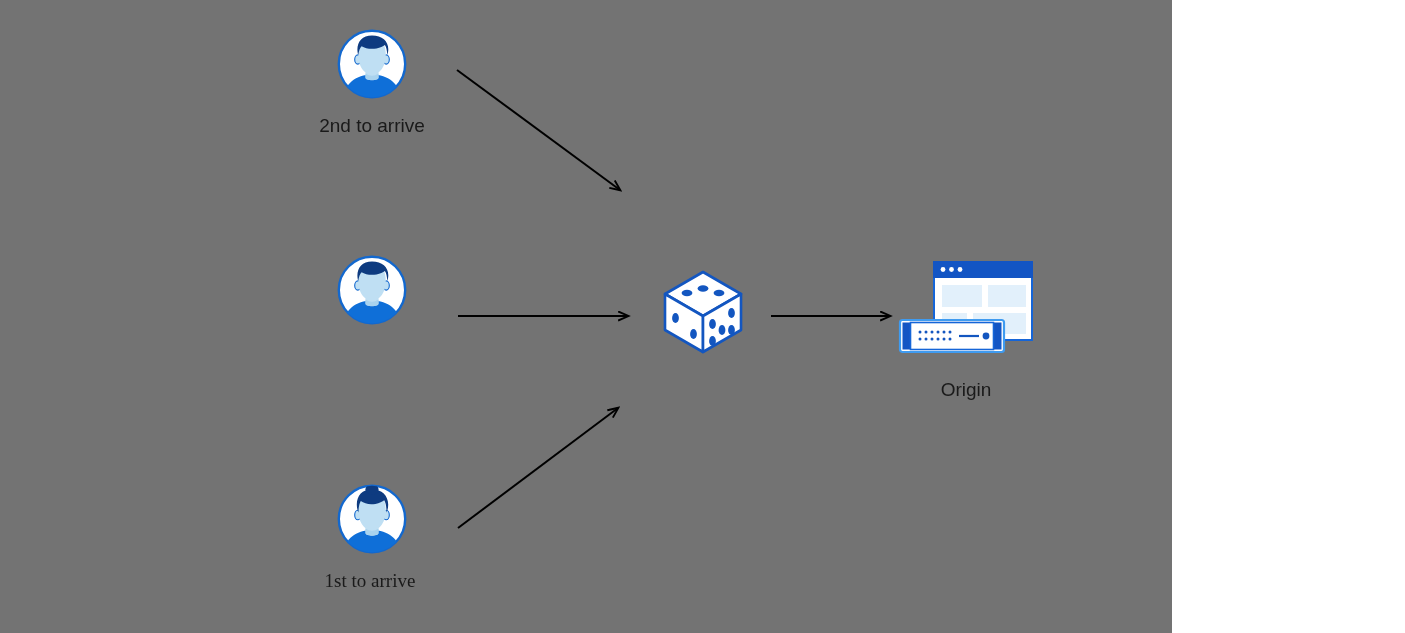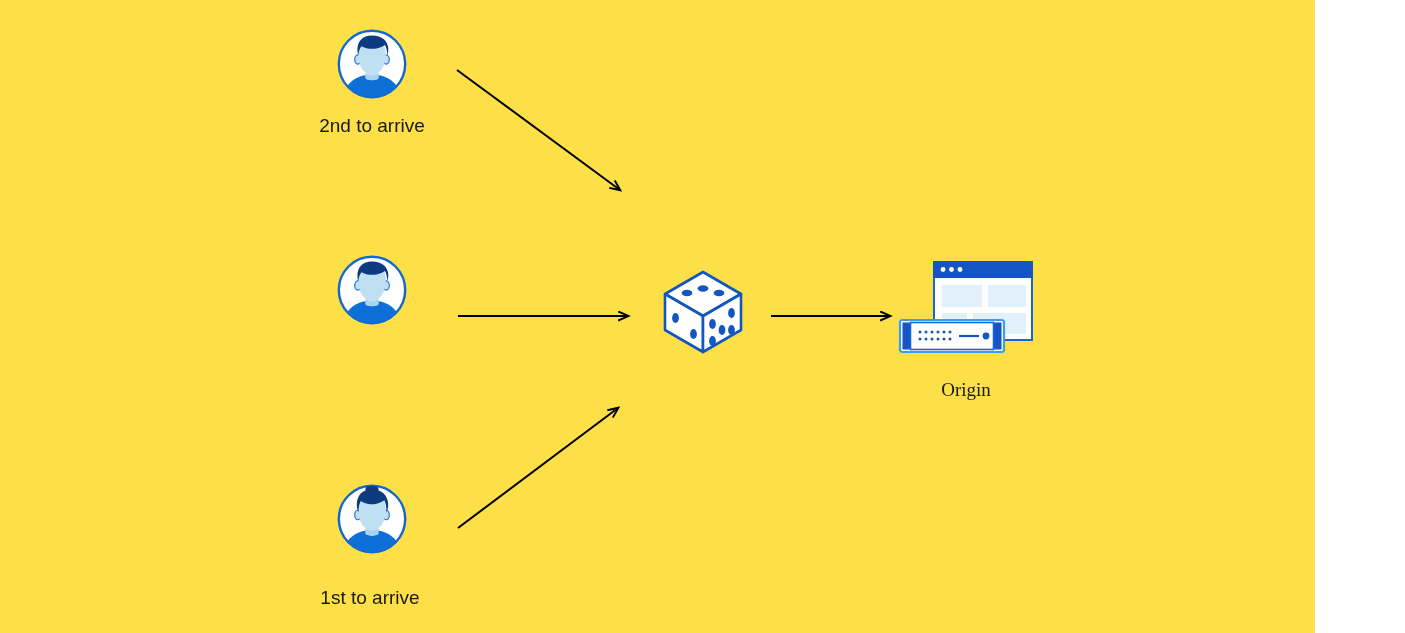--- a/index.html
+++ b/index.html
@@ -9,23 +9,23 @@
     background: #ffffff;
   }
   body {
     width: 1405px;
     height: 633px;
     font-family: "Liberation Sans", sans-serif;
     overflow: hidden;
   }
   #canvas {
     position: relative;
-    width: 1315px;
+    width: 1172px;
     height: 633px;
-    background: #fde047;
+    background: #737373;
   }
   .node {
     position: absolute;
   }
   .node-icon {
     display: block;
   }
   .node-label {
     position: absolute;
     text-align: center;
@@ -43,28 +43,28 @@
     height: 633px;
     pointer-events: none;
   }
 
   
   #client-2nd   { left: 336px; top: 28px;  width: 72px; height: 72px; }
   #label-2nd    { left: 276px; top: 116px; width: 192px; }
   #client-3rd   { left: 336px; top: 254px; width: 72px; height: 72px; }
   #label-3rd    { left: 276px; top: 342px; width: 192px; }
   #client-1st   { left: 336px; top: 483px; width: 72px; height: 72px; }
-  #label-1st    { left: 274px; top: 588px; width: 192px; }
+  #label-1st    { left: 274px; top: 571px; width: 192px; font-family: Liberation Serif, serif; }
 
   
   #dice-node    { left: 657px; top: 266px; width: 92px; height: 92px; }
 
   
   #origin-node  { left: 896px; top: 258px; width: 140px; height: 102px; }
-  #label-origin { left: 896px; top: 380px; width: 140px; font-family: Liberation Serif, serif; }
+  #label-origin { left: 896px; top: 380px; width: 140px; }
 </style>
 </head>
 <body>
 
 <div id="canvas">
 
   <svg class="arrow-layer" viewBox="0 0 1405 633">
     <defs>
       <marker id="ah" markerWidth="13" markerHeight="13" refX="10.5" refY="5.2" orient="auto" markerUnits="userSpaceOnUse">
         <path d="M0.6,0.6 L11,5.2 L0.6,9.8" fill="none" stroke="#000000" stroke-width="1.9" stroke-linecap="butt" stroke-linejoin="miter"></path>

